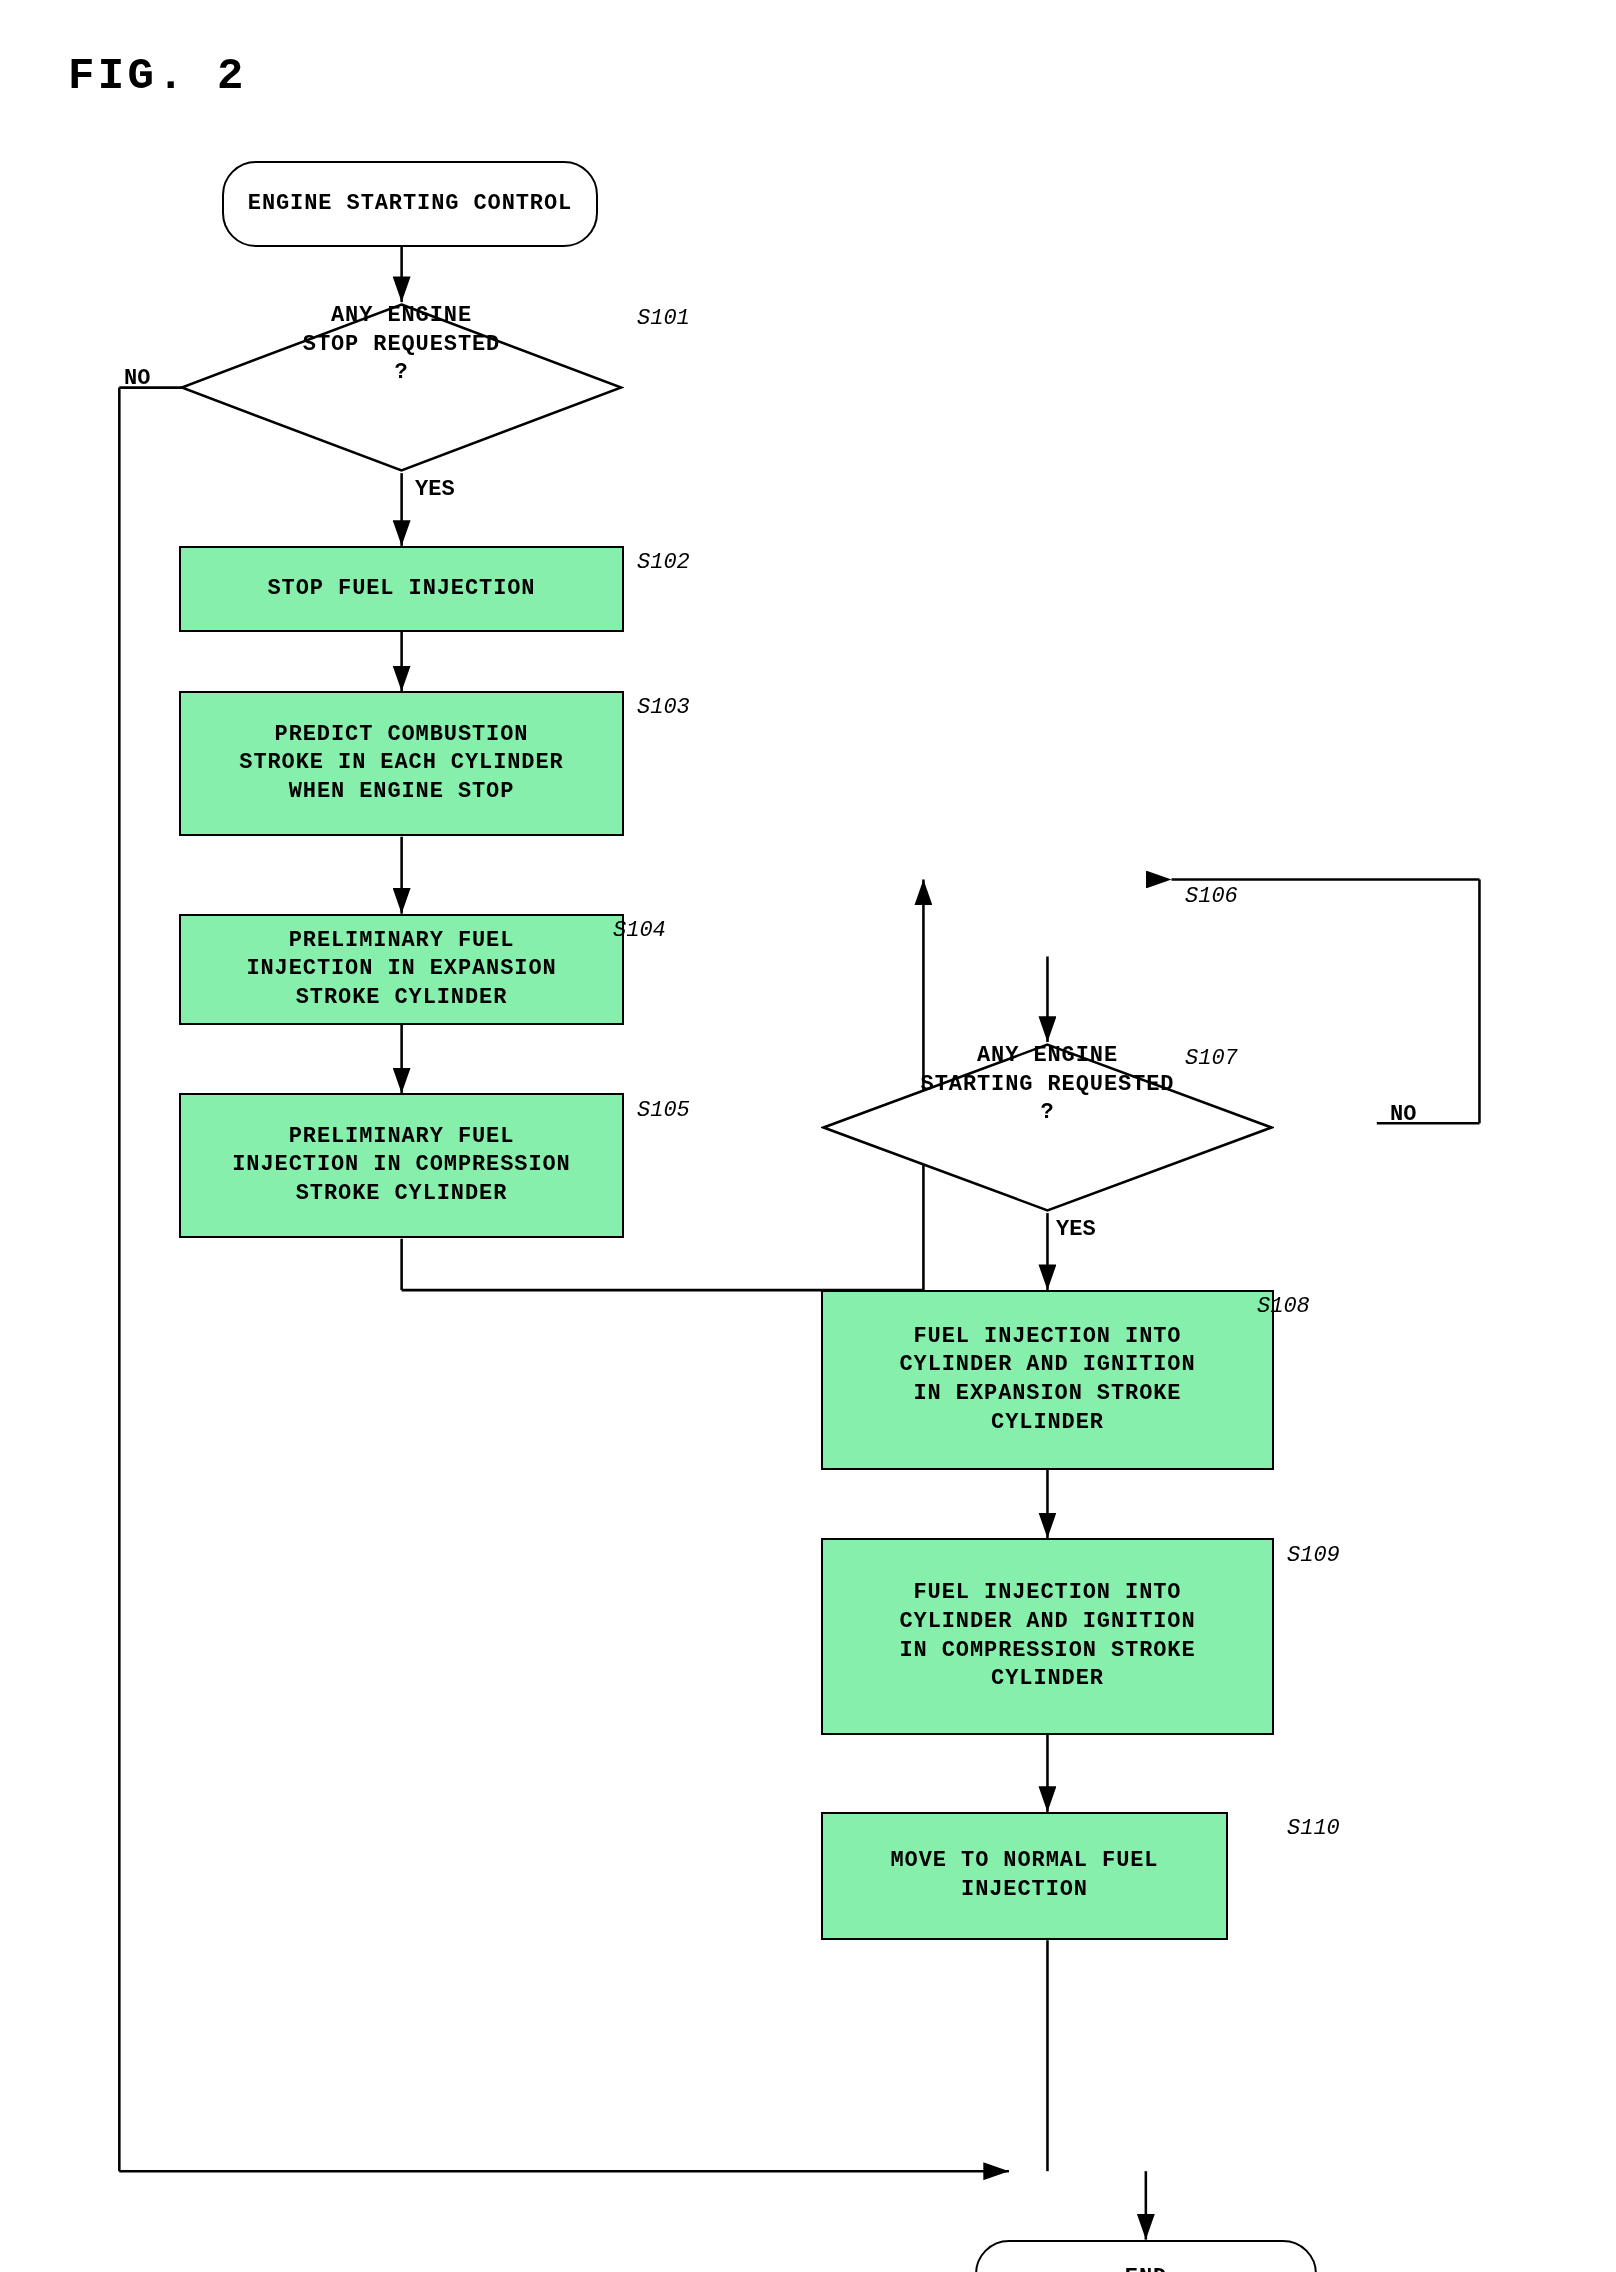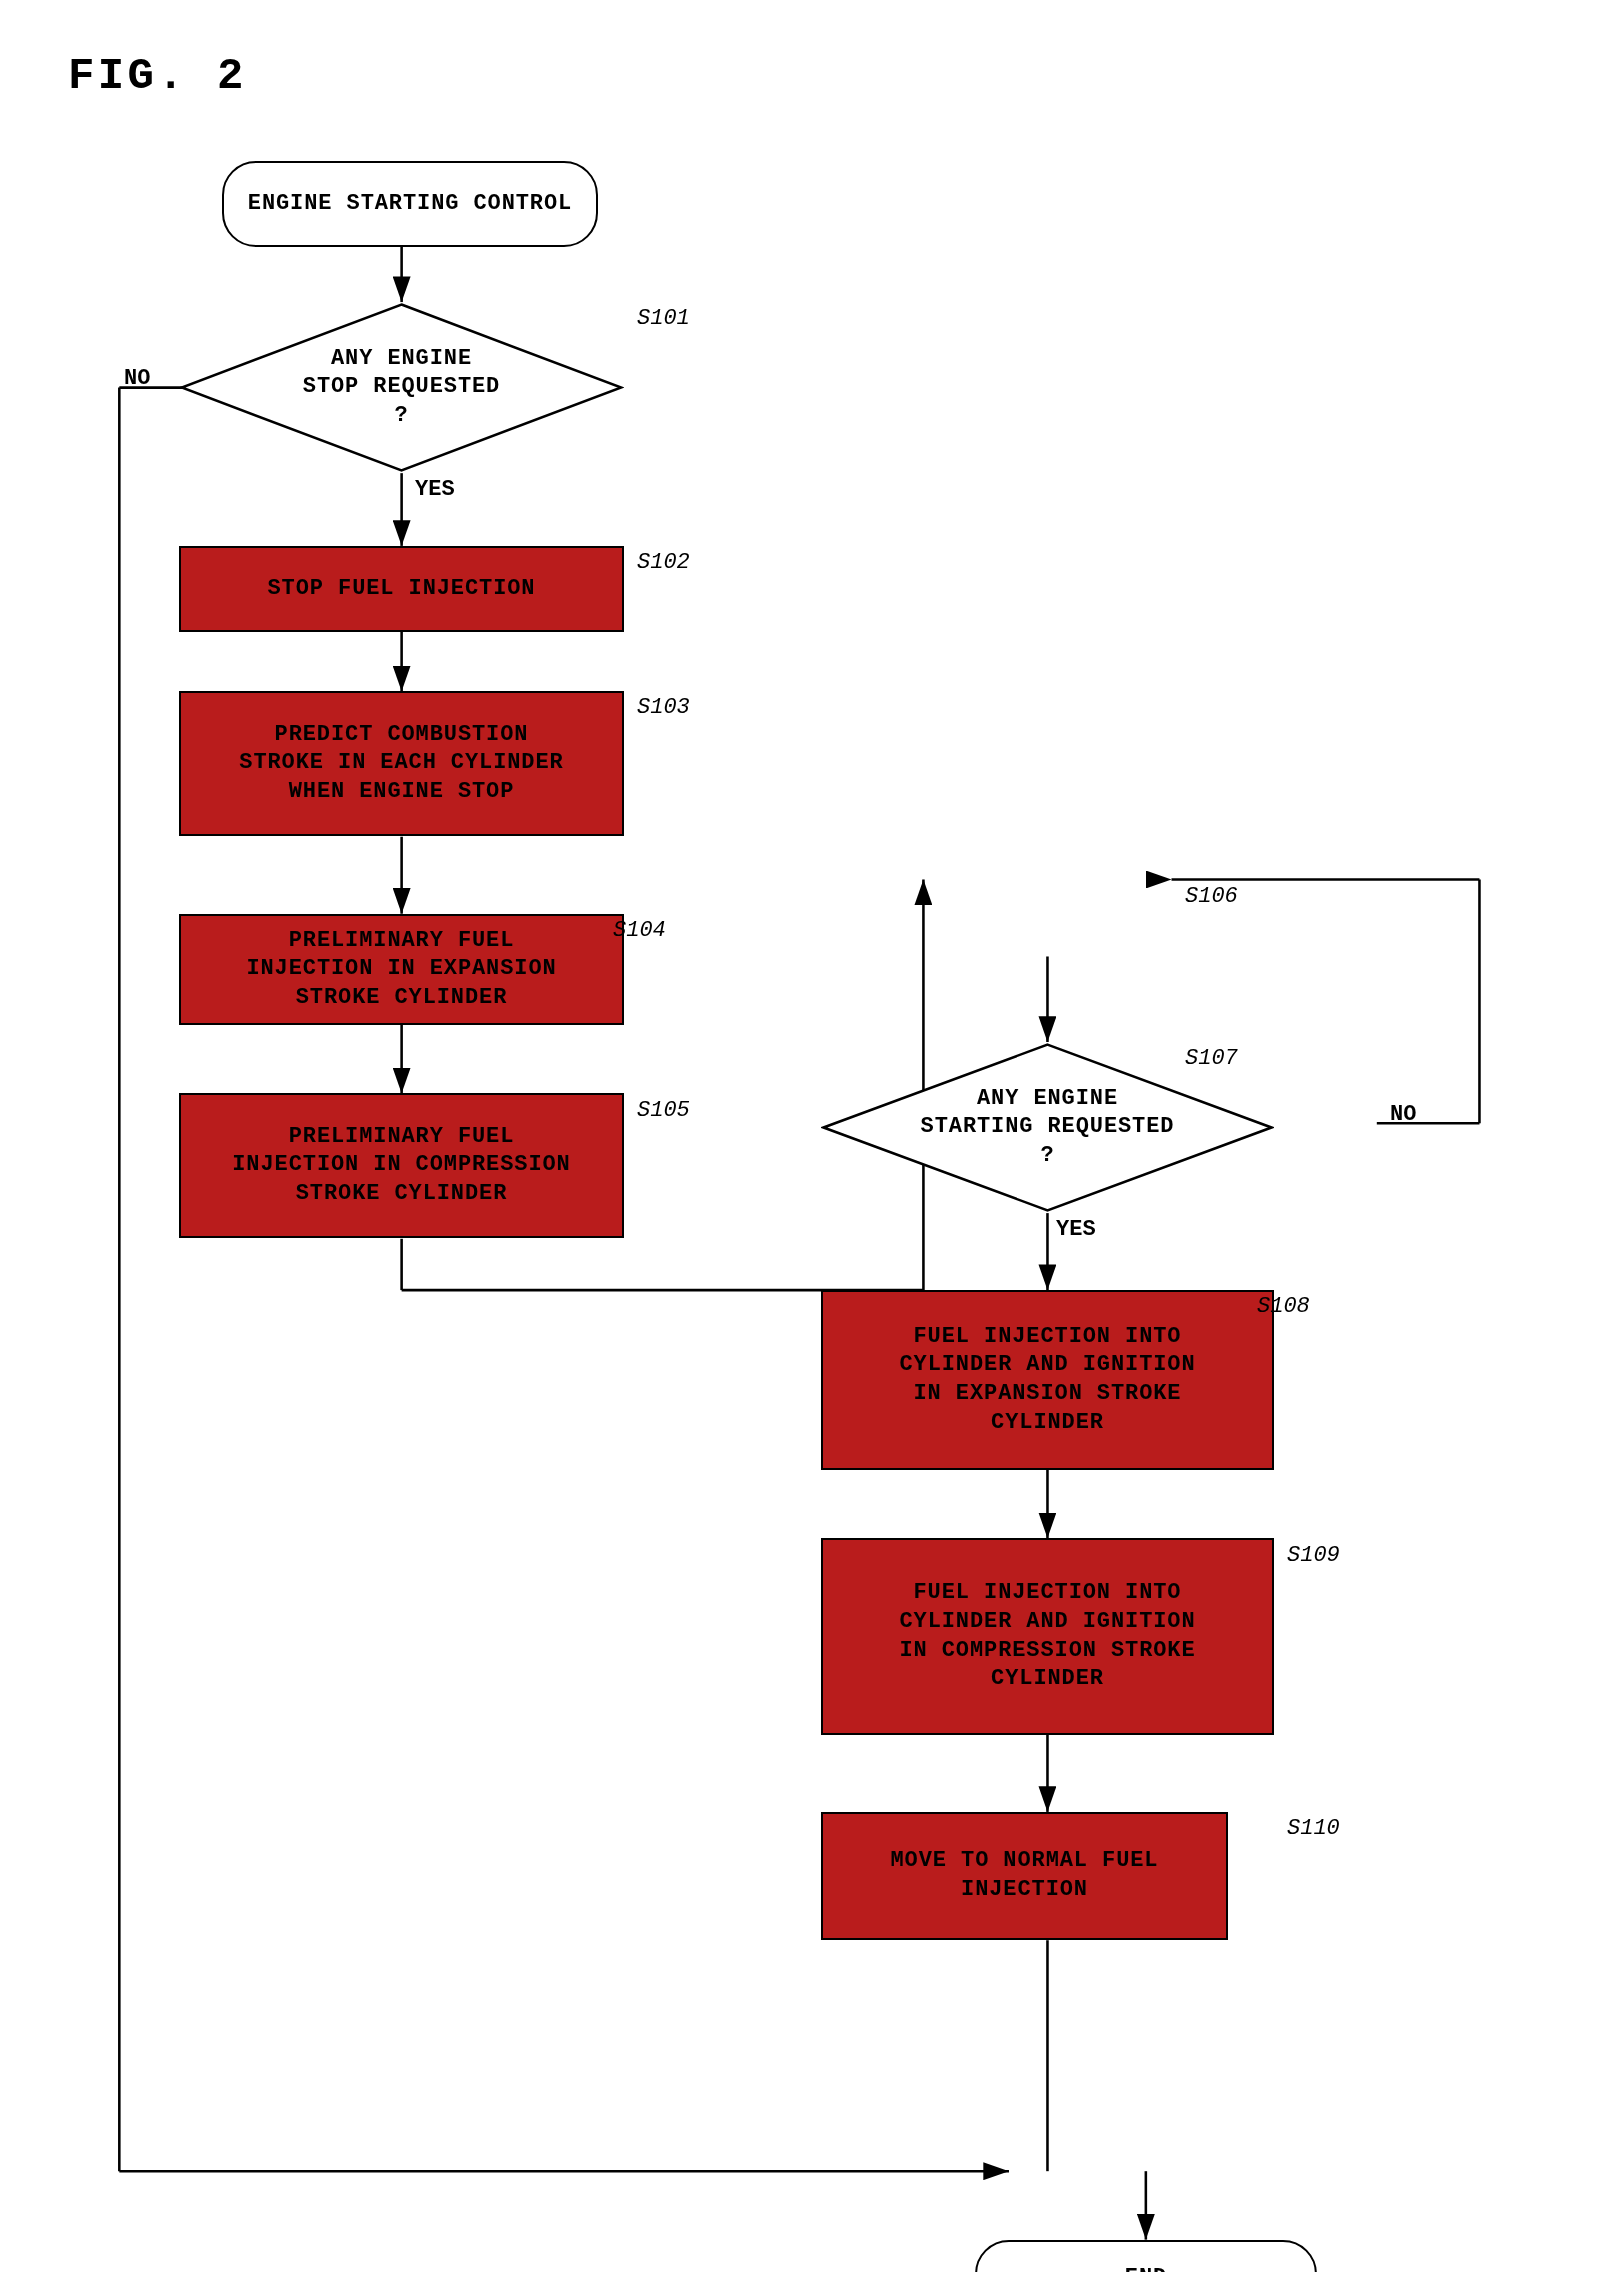--- a/index.html
+++ b/index.html
@@ -42,26 +42,26 @@
       letter-spacing: 0.9px;
       line-height: 1.3;
     }
     .rounded-rect {
       border: 2.6px solid #000;
       border-radius: 34px;
       background: #fff;
     }
     .rectangle {
       border: 2.6px solid #000;
-      background: #b91c1c;
+      background: #86efac;
     }
     .diamond-container {
       position: absolute;
       display: flex;
-      align-items: center;
+      align-items: flex-start;
       justify-content: center;
     }
     .diamond-svg {
       position: absolute;
       top: 0; left: 0;
     }
     .diamond-text {
       position: relative;
       z-index: 2;
       text-align: center;

